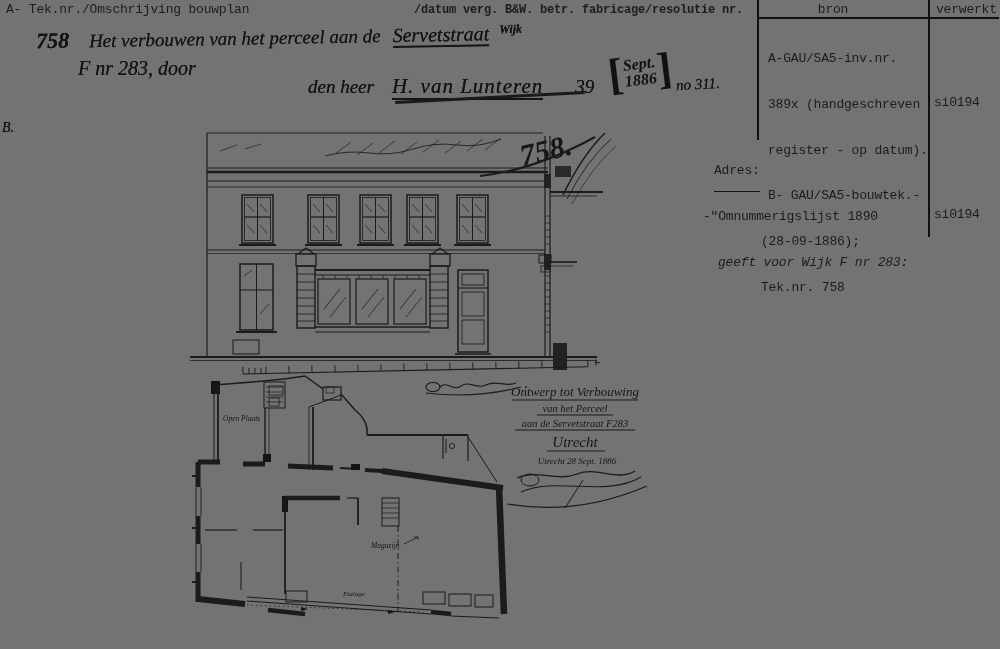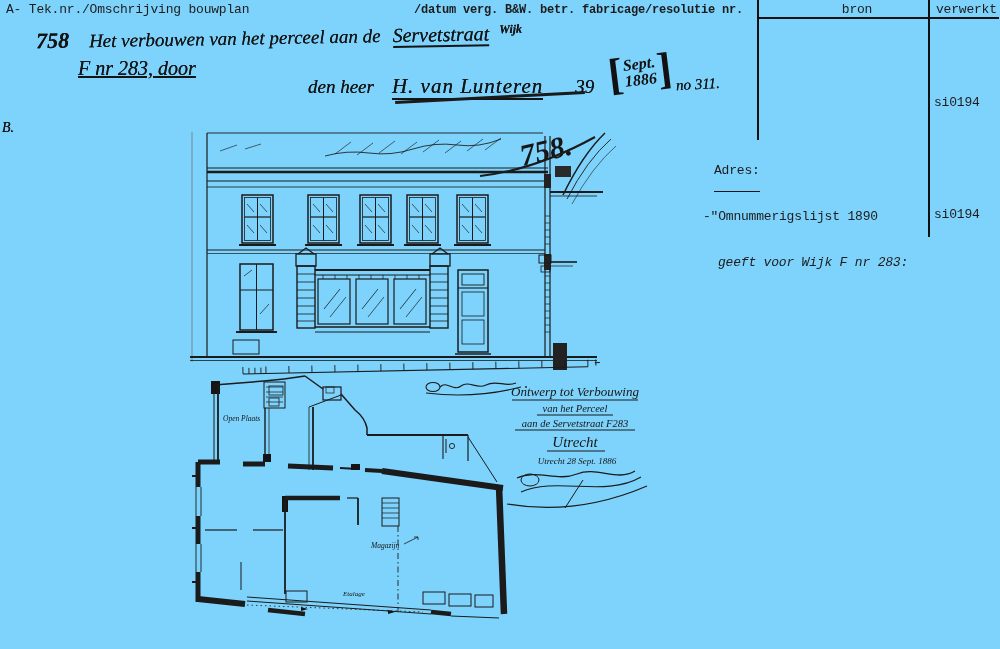--- a/index.html
+++ b/index.html
@@ -1,16 +1,16 @@
 <!DOCTYPE html>
 <html><head>
 <meta charset="utf-8">
 <style>
   html,body{margin:0;padding:0;background:#e8e8e8;}
-  #card{position:relative;width:1000px;height:649px;background:#7dd3fc;overflow:hidden;
+  #card{position:relative;width:1000px;height:649px;background:#737373;overflow:hidden;
         font-family:"Liberation Mono","DejaVu Sans Mono",monospace;color:#1a1a1a;}
   .abs{position:absolute;}
   .typed{font-family:"Liberation Mono","DejaVu Sans Mono",monospace;font-size:13px;
          color:#1c1c1c;white-space:pre;letter-spacing:-0.2px;}
   .typed.small{font-size:12px;}
   .rule{background:#111;}
   .hand{font-family:"Liberation Serif","DejaVu Serif",serif;font-style:italic;color:#141414;
         white-space:nowrap;text-shadow:0 0 .4px #141414;}
   .hw-num{font-size:22px;font-weight:bold;}
   .hw-main{font-size:19px;}
@@ -34,39 +34,47 @@
 <body>
 
 <div id="card">
 
   <div class="abs typed" style="left:6px;top:2px;">A- Tek.nr./Omschrijving bouwplan</div>
   <div class="abs typed small" style="left:414px;top:3px;font-weight:bold;">/datum verg. B&amp;W. betr. fabricage/resolutie nr.</div>
 
   <div class="abs rule" style="left:757px;top:0;width:2px;height:140px;"></div>
   <div class="abs rule" style="left:928px;top:0;width:2px;height:237px;"></div>
   <div class="abs rule" style="left:757px;top:17px;width:242px;height:2px;"></div>
-  <div class="abs typed" style="left:759px;top:2px;width:196px;text-align:center;">bron</div>
+  <div class="abs typed" style="left:735px;top:2px;width:196px;text-align:center;">bron</div>
   <div class="abs typed" style="left:936px;top:2px;">verwerkt</div>
 
+  <div class="abs typed bron-lines" style="left:768px;top:21px;">
+    <div>A-GAU/SA5-inv.nr.</div>
+    <div>389x (handgeschreven</div>
+    <div>register - op datum).</div>
+    <div>B- GAU/SA5-bouwtek.-</div>
+    <div class="outdent">(28-09-1886);</div>
+    <div class="outdent">Tek.nr. 758</div>
+  </div>
   <div class="abs typed" style="left:934px;top:95px;">si0194</div>
 
   <div class="abs typed underline" style="left:714px;top:163px;">Adres:</div>
   <div class="abs typed adres-lines" style="left:703px;top:179px;">
     <div>-"Omnummerigslijst 1890</div>
     <div class="indent">geeft voor Wijk F nr 283:</div>
   </div>
   <div class="abs typed" style="left:934px;top:207px;">si0194</div>
 
   <div class="abs hand" style="left:36px;top:24px;transform:rotate(-1deg);">
     <span class="hw-num">758</span>
     <span class="hw-main" style="margin-left:16px;">Het verbouwen van het perceel aan de</span>
     <span class="hw-street" style="margin-left:8px;">Servetstraat</span>
     <span class="hw-wijk" style="margin-left:6px;">Wijk</span>
   </div>
-  <div class="abs hand hw-main" style="left:78px;top:57px;font-size:20px;text-decoration:underline;">F nr 283, door</div>
+  <div class="abs hand hw-main" style="left:78px;top:57px;font-size:20px;">F nr 283, door</div>
   <div class="abs hand" style="left:308px;top:74px;">
     <span class="hw-main">den heer</span>
     <span class="hw-name" style="margin-left:14px;">H. van Lunteren</span>
     <span class="hw-main" style="margin-left:28px;">39</span>
   </div>
   <div class="abs strike" style="left:395px;top:96px;width:190px;"></div>
   <div class="abs stamp" style="left:608px;top:54px;">
     <span class="brk">[</span>
     <span class="stxt">
       <span style="display:block;">Sept.</span>

